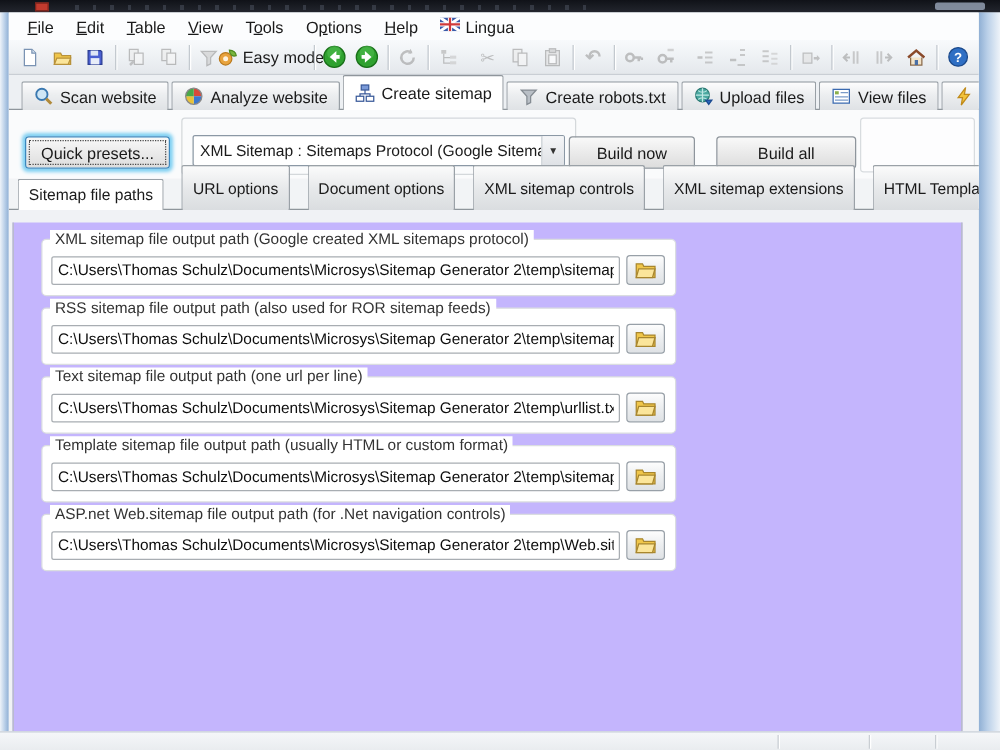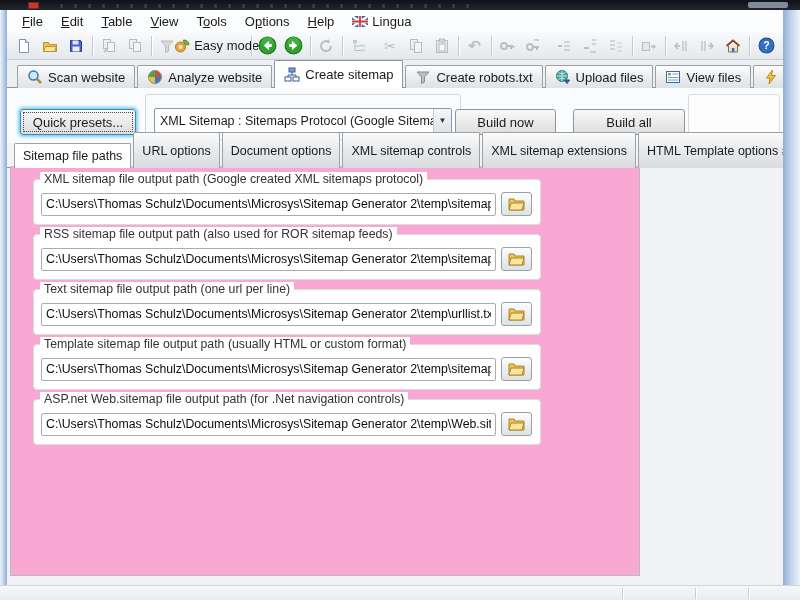--- a/index.html
+++ b/index.html
@@ -32,21 +32,21 @@
   #window-body {
     position:absolute; left:7px; top:10px; width:776px; height:575px;
     background:#f0f2f5; overflow:hidden;
   }
 
   
   #menubar {
     height:22px; background:#fcfdfe; display:flex; align-items:center;
     padding-left:6px; font-size:13px;
   }
-  .menu-item { padding:2px 9px; display:flex; align-items:center; gap:4px; cursor:default; white-space:nowrap; }
+  .menu-item { padding:2px 9px; display:flex; align-items:flex-start; gap:4px; cursor:default; white-space:nowrap; }
   .menu-item u { text-decoration: underline; }
 
   
   #toolbar {
     height:28px; display:flex; align-items:center; padding:0 4px;
     background: linear-gradient(#f8fafc,#e4e8ec);
     border-bottom:1px solid #c9ced4;
   }
   .tb-btn { min-width:26px; height:24px; display:flex; align-items:center; justify-content:center;
     gap:4px; padding:0 3px; border-radius:2px; }
@@ -89,31 +89,31 @@
   #sitemap-kind-select .combo-text { flex:1; font-size:12.5px; padding:0 5px; white-space:nowrap; overflow:hidden; }
   #sitemap-kind-select .combo-arrow { width:18px; height:100%; display:flex; align-items:center; justify-content:center;
     background:linear-gradient(#f5f6f8,#dfe2e6); border-left:1px solid #c5cbd1; font-size:8px; color:#333; }
   #build-now { position:absolute; left:448px; top:21px; width:101px; height:26px; }
   #build-all { position:absolute; left:566px; top:21px; width:112px; height:26px; }
   #extra-groupbox { position:absolute; left:681px; top:6px; width:92px; height:44px;
     border:1px solid #d8dcdf; border-radius:3px; background:#fdfdfe; }
 
   
   #sub-tabstrip { height:25px; background:#f2f4f6; display:flex; align-items:flex-end;
-    padding-left:7px; position:relative; }
+    padding-left:7px; position:relative;gap:12px; }
   #sub-tabstrip::after { content:""; position:absolute; left:0; right:0; bottom:0; height:1px; background:#8f969c; }
   .subtab { font-size:12.5px; white-space:nowrap; border:1px solid #9aa1a7; border-bottom:none;
     border-radius:2px 2px 0 0; background:linear-gradient(#fbfbfb,#e7e9eb 50%,#dadde0);
     height:36px; padding:0 8px; display:flex; align-items:center; margin-right:2px; position:relative; z-index:1; cursor:default; }
   .subtab.active { height:25px; background:#ffffff; z-index:3; }
 
   
   #content {
-    position:absolute; left:3px; top:156px; width:630px; height:410px;
-    background:#f9a8d4; border:1px solid #b4bac0; border-top:none; overflow:hidden;
+    position:absolute; left:3px; top:168px; width:760px; height:410px;
+    background:#c4b5fd; border:1px solid #b4bac0; border-top:none; overflow:hidden;
   }
   #fields-container { padding:13px 0 0 22px; }
   .field-group { position:relative; width:508px; border:1px solid #dadde0; border-radius:4px;
     padding:12px 8px 8px 7px; margin-bottom:9px; background:#ffffff; }
   .field-label { position:absolute; top:-8px; left:6px; background:#ffffff; padding:0 4px;
     font-size:12.3px; color:#333; white-space:nowrap; }
   .field-row { display:flex; align-items:center; gap:5px; }
   .path-input { width:455px; height:23px; border:1px solid #a8adb2; border-radius:2px;
     font-family:"Liberation Sans",sans-serif; font-size:12.3px; color:#0d0d0d; padding:2px 4px; }
   .browse-btn { width:31px; height:24px; border:1px solid #98a0a8; border-radius:3px;

